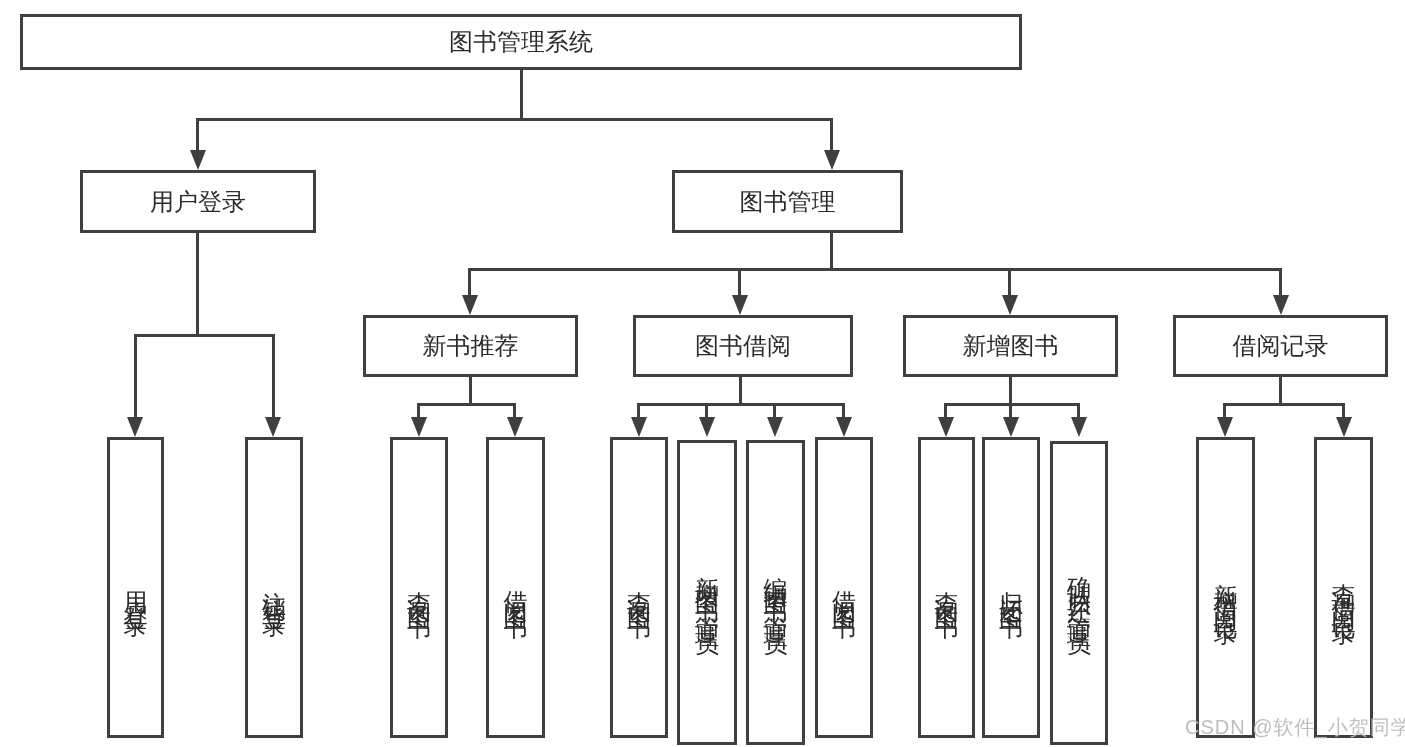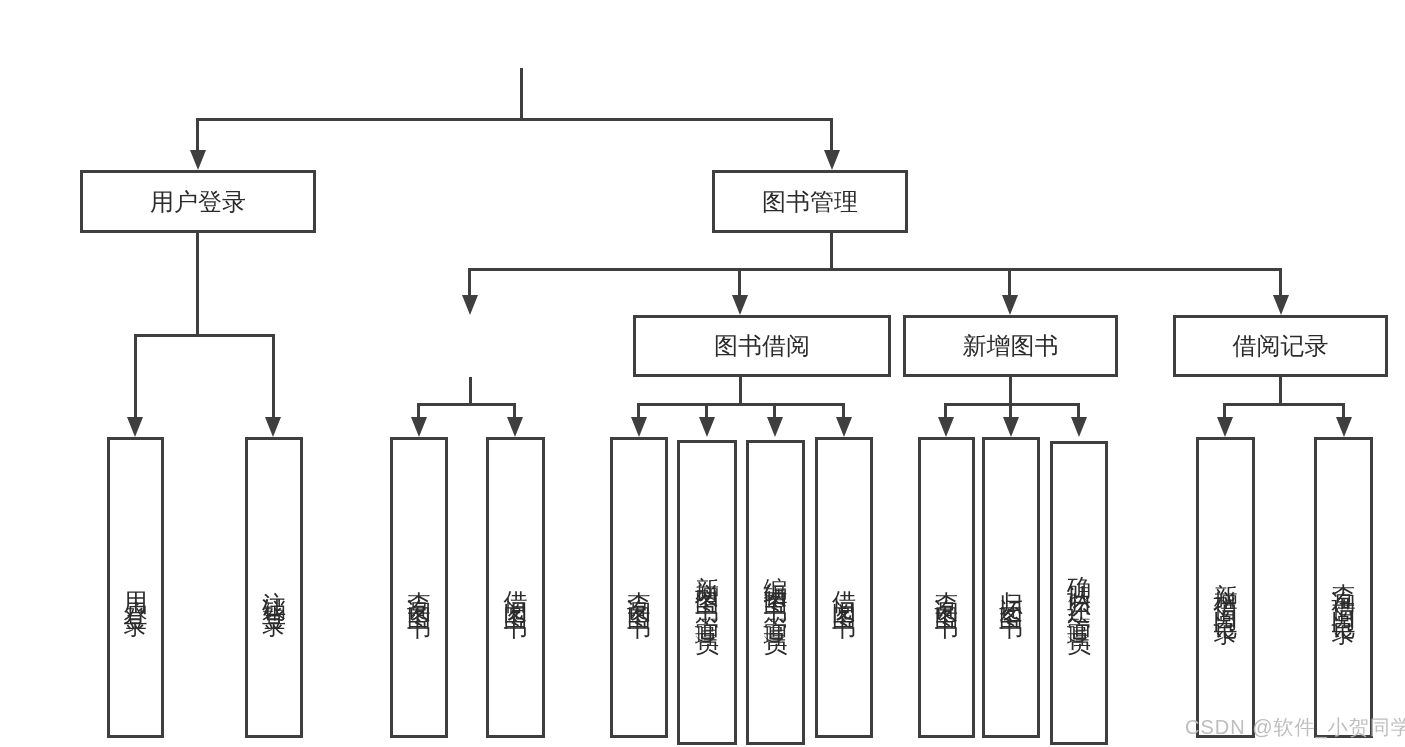--- a/index.html
+++ b/index.html
@@ -49,50 +49,52 @@
     letter-spacing: 1px;
     z-index: 5;
     white-space: nowrap;
   }
 </style>
 </head>
 <body>
 
 <div class="canvas">
 
+  <div class="node" style="left:20px; top:14px; width:1002px; height:56px;">图书管理系统</div>
 
   <div class="lv" style="left:520px; top:68px; height:52px;"></div>
   <div class="lh" style="left:197px; top:118px; width:636px;"></div>
   <div class="lv" style="left:196px; top:118px; height:34px;"></div>
   <div class="arr" style="left:190px; top:150px;"></div>
   <div class="lv" style="left:830px; top:118px; height:34px;"></div>
   <div class="arr" style="left:824px; top:150px;"></div>
 
   <div class="node" style="left:80px; top:170px; width:236px; height:63px;">用户登录</div>
-  <div class="node" style="left:712px; top:170px; width:196px; height:63px;">图书管理</div>
+  <div class="node" style="left:672px; top:170px; width:231px; height:63px;">图书管理</div>
 
   <div class="lv" style="left:196px; top:233px; height:103px;"></div>
   <div class="lh" style="left:134px; top:334px; width:141px;"></div>
   <div class="lv" style="left:134px; top:334px; height:83px;"></div>
   <div class="arr" style="left:127px; top:417px;"></div>
   <div class="lv" style="left:272px; top:334px; height:83px;"></div>
   <div class="arr" style="left:265px; top:417px;"></div>
 
   <div class="lv" style="left:830px; top:233px; height:38px;"></div>
   <div class="lh" style="left:469px; top:268px; width:813px;"></div>
   <div class="lv" style="left:468px; top:268px; height:27px;"></div>
   <div class="arr" style="left:462px; top:295px;"></div>
   <div class="lv" style="left:738px; top:268px; height:27px;"></div>
   <div class="arr" style="left:732px; top:295px;"></div>
   <div class="lv" style="left:1008px; top:268px; height:27px;"></div>
   <div class="arr" style="left:1002px; top:295px;"></div>
   <div class="lv" style="left:1279px; top:268px; height:27px;"></div>
   <div class="arr" style="left:1273px; top:295px;"></div>
 
-  <div class="node" style="left:633px; top:315px; width:258px; height:62px;">图书借阅</div>
+  <div class="node" style="left:363px; top:315px; width:215px; height:62px;">新书推荐</div>
+  <div class="node" style="left:633px; top:315px; width:220px; height:62px;">图书借阅</div>
   <div class="node" style="left:903px; top:315px; width:215px; height:62px;">新增图书</div>
   <div class="node" style="left:1173px; top:315px; width:215px; height:62px;">借阅记录</div>
 
   <div class="lv" style="left:469px; top:377px; height:29px;"></div>
   <div class="lh" style="left:417px; top:403px; width:99px;"></div>
   <div class="lv" style="left:417px; top:403px; height:14px;"></div>
   <div class="arr" style="left:411px; top:417px;"></div>
   <div class="lv" style="left:513px; top:403px; height:14px;"></div>
   <div class="arr" style="left:507px; top:417px;"></div>
 

